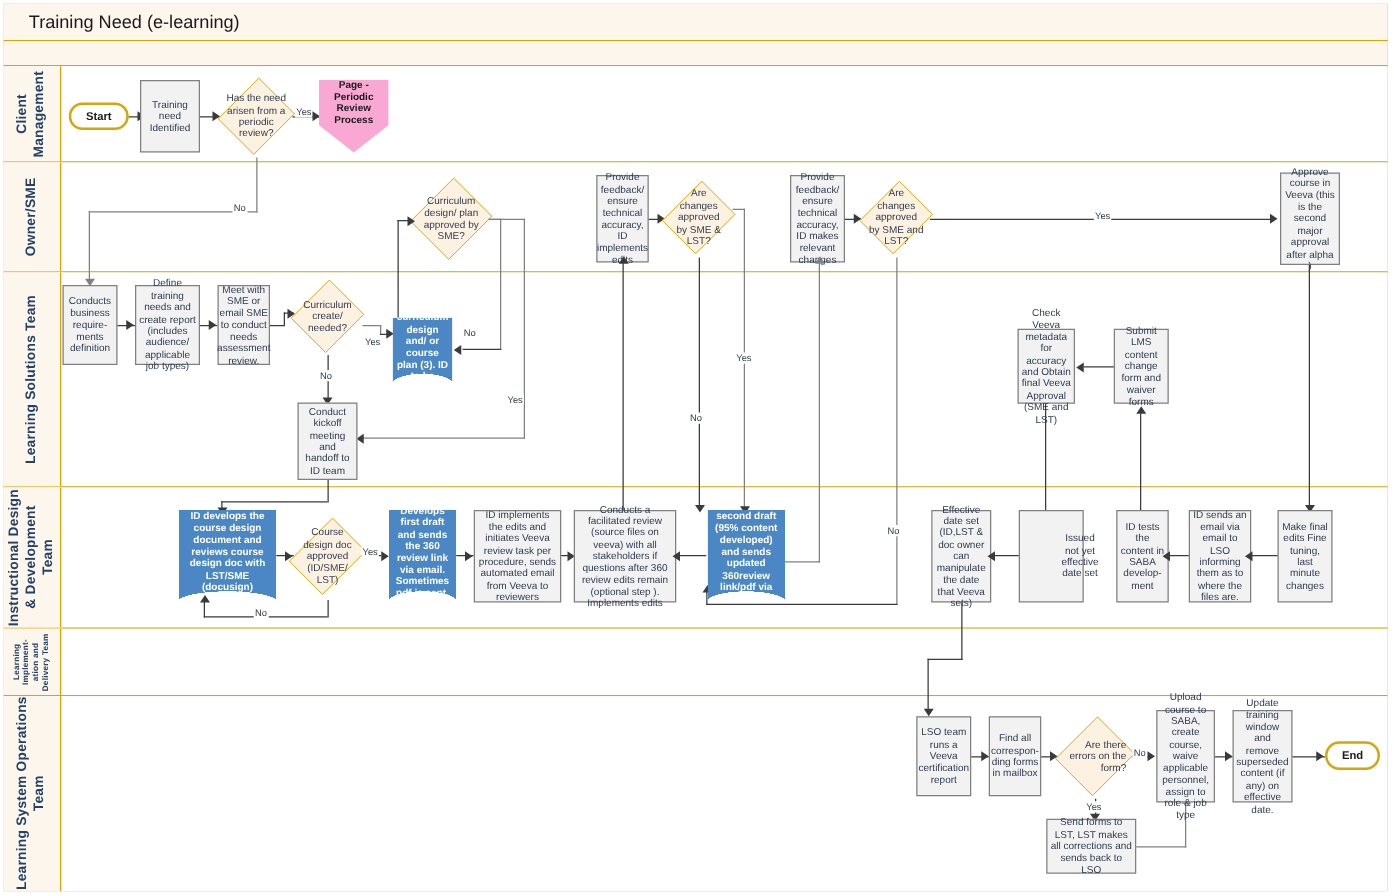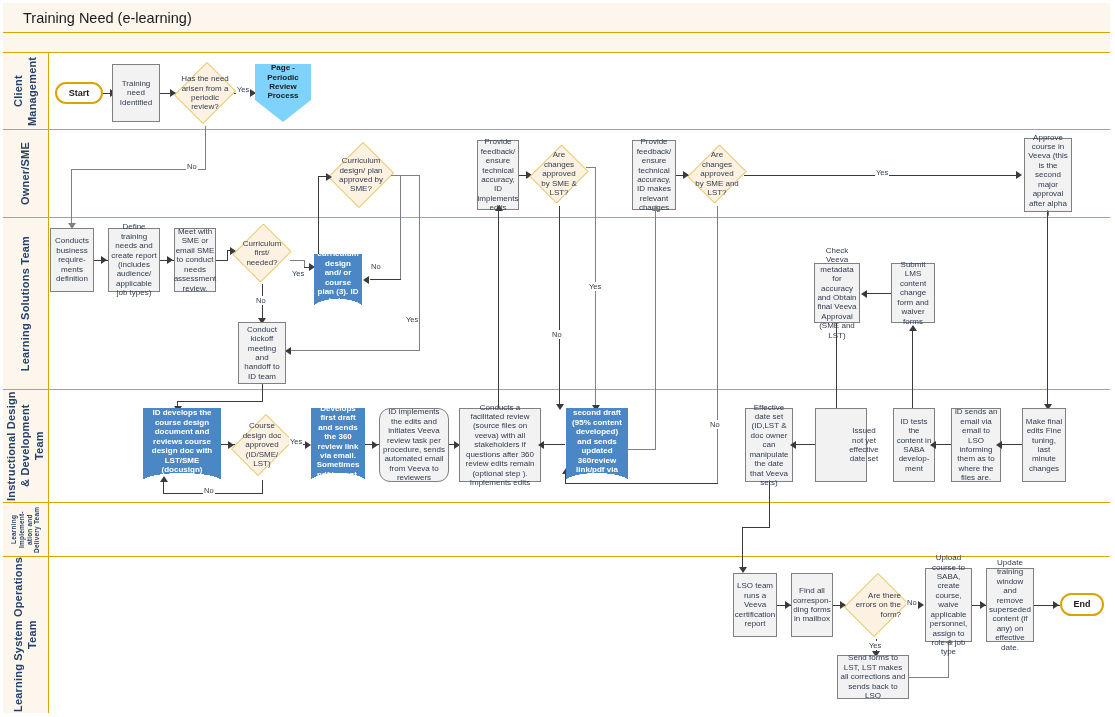--- a/index.html
+++ b/index.html
@@ -25,21 +25,21 @@
   .proc{background:#f2f2f2;border:1px solid #808080;}
   .doc{background:#4a87c4;border:none;color:#fff;font-weight:bold;
        -webkit-mask-image:radial-gradient(ellipse 52% 9px at 50% 100%, transparent 99%, #000 100%);
        mask-image:radial-gradient(ellipse 52% 9px at 50% 100%, transparent 99%, #000 100%);}
   .doc .txt{padding-bottom:7px;}
   .term{background:#fff;border:2px solid #d9a406;border-radius:14px;font-weight:bold;color:#1a1a1a;font-size:9px;}
   .dec{background:transparent;border:none;}
   .dec .dshape{position:absolute;left:0;top:0;width:100%;height:100%;background:#fdf2e2;border:1.6px solid #d9a406;
        transform:rotate(45deg) scale(.707);box-sizing:border-box;}
   .dec .txt{position:relative;z-index:2;padding:0 3px;}
-  .offpage{background:#7dd3fc;color:#1a1a1a;font-weight:bold;font-size:8px;
+  .offpage{background:#f9a8d4;color:#1a1a1a;font-weight:bold;font-size:8px;
        clip-path:polygon(0 0,100% 0,100% 62%,50% 100%,0 62%);}
   .offpage .txt{padding-bottom:22px;}
 
   
   .ln{position:absolute;background:#3a3a3a;}
   .ln.g{background:#808080;}
   .arw{position:absolute;width:0;height:0;}
   .arw.d{border-left:4px solid transparent;border-right:4px solid transparent;border-top:6px solid #3a3a3a;}
   .arw.u{border-left:4px solid transparent;border-right:4px solid transparent;border-bottom:6px solid #3a3a3a;}
   .arw.r{border-top:4px solid transparent;border-bottom:4px solid transparent;border-left:6px solid #3a3a3a;}
@@ -168,21 +168,21 @@
   <div class="node proc" style="left:174px;top:228px;width:42px;height:64px;">
       <span class="txt">Meet with SME or email SME to conduct needs assessment review.</span>
     </div>
   <div class="ln" style="left:216px;top:259.5px;width:12px;height:1.3px;"></div>
   <div class="ln" style="left:227px;top:250px;width:1.3px;height:10px;"></div>
   <div class="ln" style="left:227px;top:250px;width:8px;height:1.3px;"></div>
   <div class="arw r" style="left:230px;top:246.5px;"></div>
 
   <div class="node dec" style="left:234px;top:222px;width:56px;height:62px;">
     <div class="dshape"></div>
-    <span class="txt">Curriculum first/ needed?</span>
+    <span class="txt">Curriculum create/ needed?</span>
   </div>
 
   <div class="ln g" style="left:290px;top:259.5px;width:15px;height:1.3px;"></div>
   <div class="ln g" style="left:304px;top:259.5px;width:1.3px;height:8px;"></div>
   <div class="ln" style="left:304px;top:266.5px;width:9px;height:1.3px;"></div>
   <div class="lbl" style="left:291px;top:269px;">Yes</div>
   <div class="arw r" style="left:309px;top:263px;"></div>
 
   <div class="ln" style="left:261.5px;top:284px;width:1.3px;height:38px;"></div>
   <div class="lbl" style="left:255px;top:296px;">No</div>
@@ -274,21 +274,21 @@
   <div class="ln" style="left:163px;top:481px;width:1.3px;height:13px;"></div>
   <div class="lbl" style="left:203px;top:486px;">No</div>
   <div class="arw u" style="left:159.5px;top:476px;"></div>
 
   <div class="node doc" style="left:311px;top:408px;width:54px;height:74px;">
       <span class="txt">Develops first draft and sends the 360 review link via email. Sometimes pdf is sent.</span>
     </div>
   <div class="ln" style="left:365px;top:444px;width:14px;height:1.3px;"></div>
   <div class="arw r" style="left:372px;top:440.5px;"></div>
 
-  <div class="node proc" style="left:379px;top:408px;width:70px;height:74px;border-radius:11px;">
+  <div class="node proc" style="left:379px;top:408px;width:70px;height:74px;">
       <span class="txt">ID implements the edits and initiates Veeva review task per procedure, sends automated email from Veeva to reviewers</span>
     </div>
   <div class="ln" style="left:449px;top:444px;width:11px;height:1.3px;"></div>
   <div class="arw r" style="left:454px;top:440.5px;"></div>
 
   <div class="node proc" style="left:459px;top:408px;width:82px;height:74px;">
       <span class="txt">Conducts a facilitated review (source files on veeva) with all stakeholders if questions after 360 review edits remain (optional step ). Implements edits</span>
     </div>
 
   <div class="ln" style="left:541px;top:444px;width:24px;height:1.3px;"></div>

